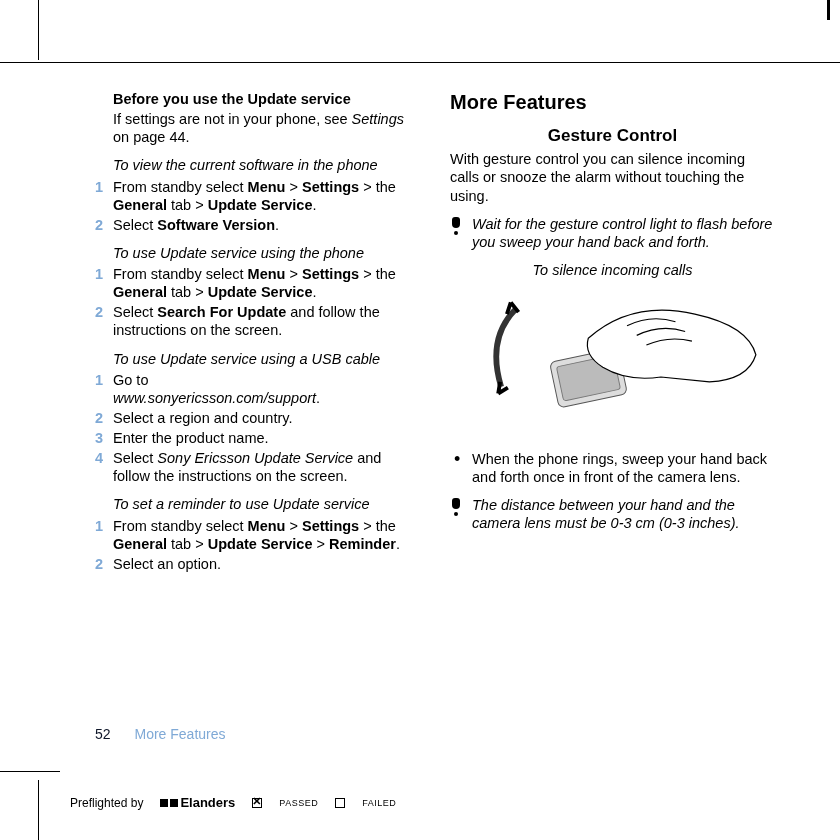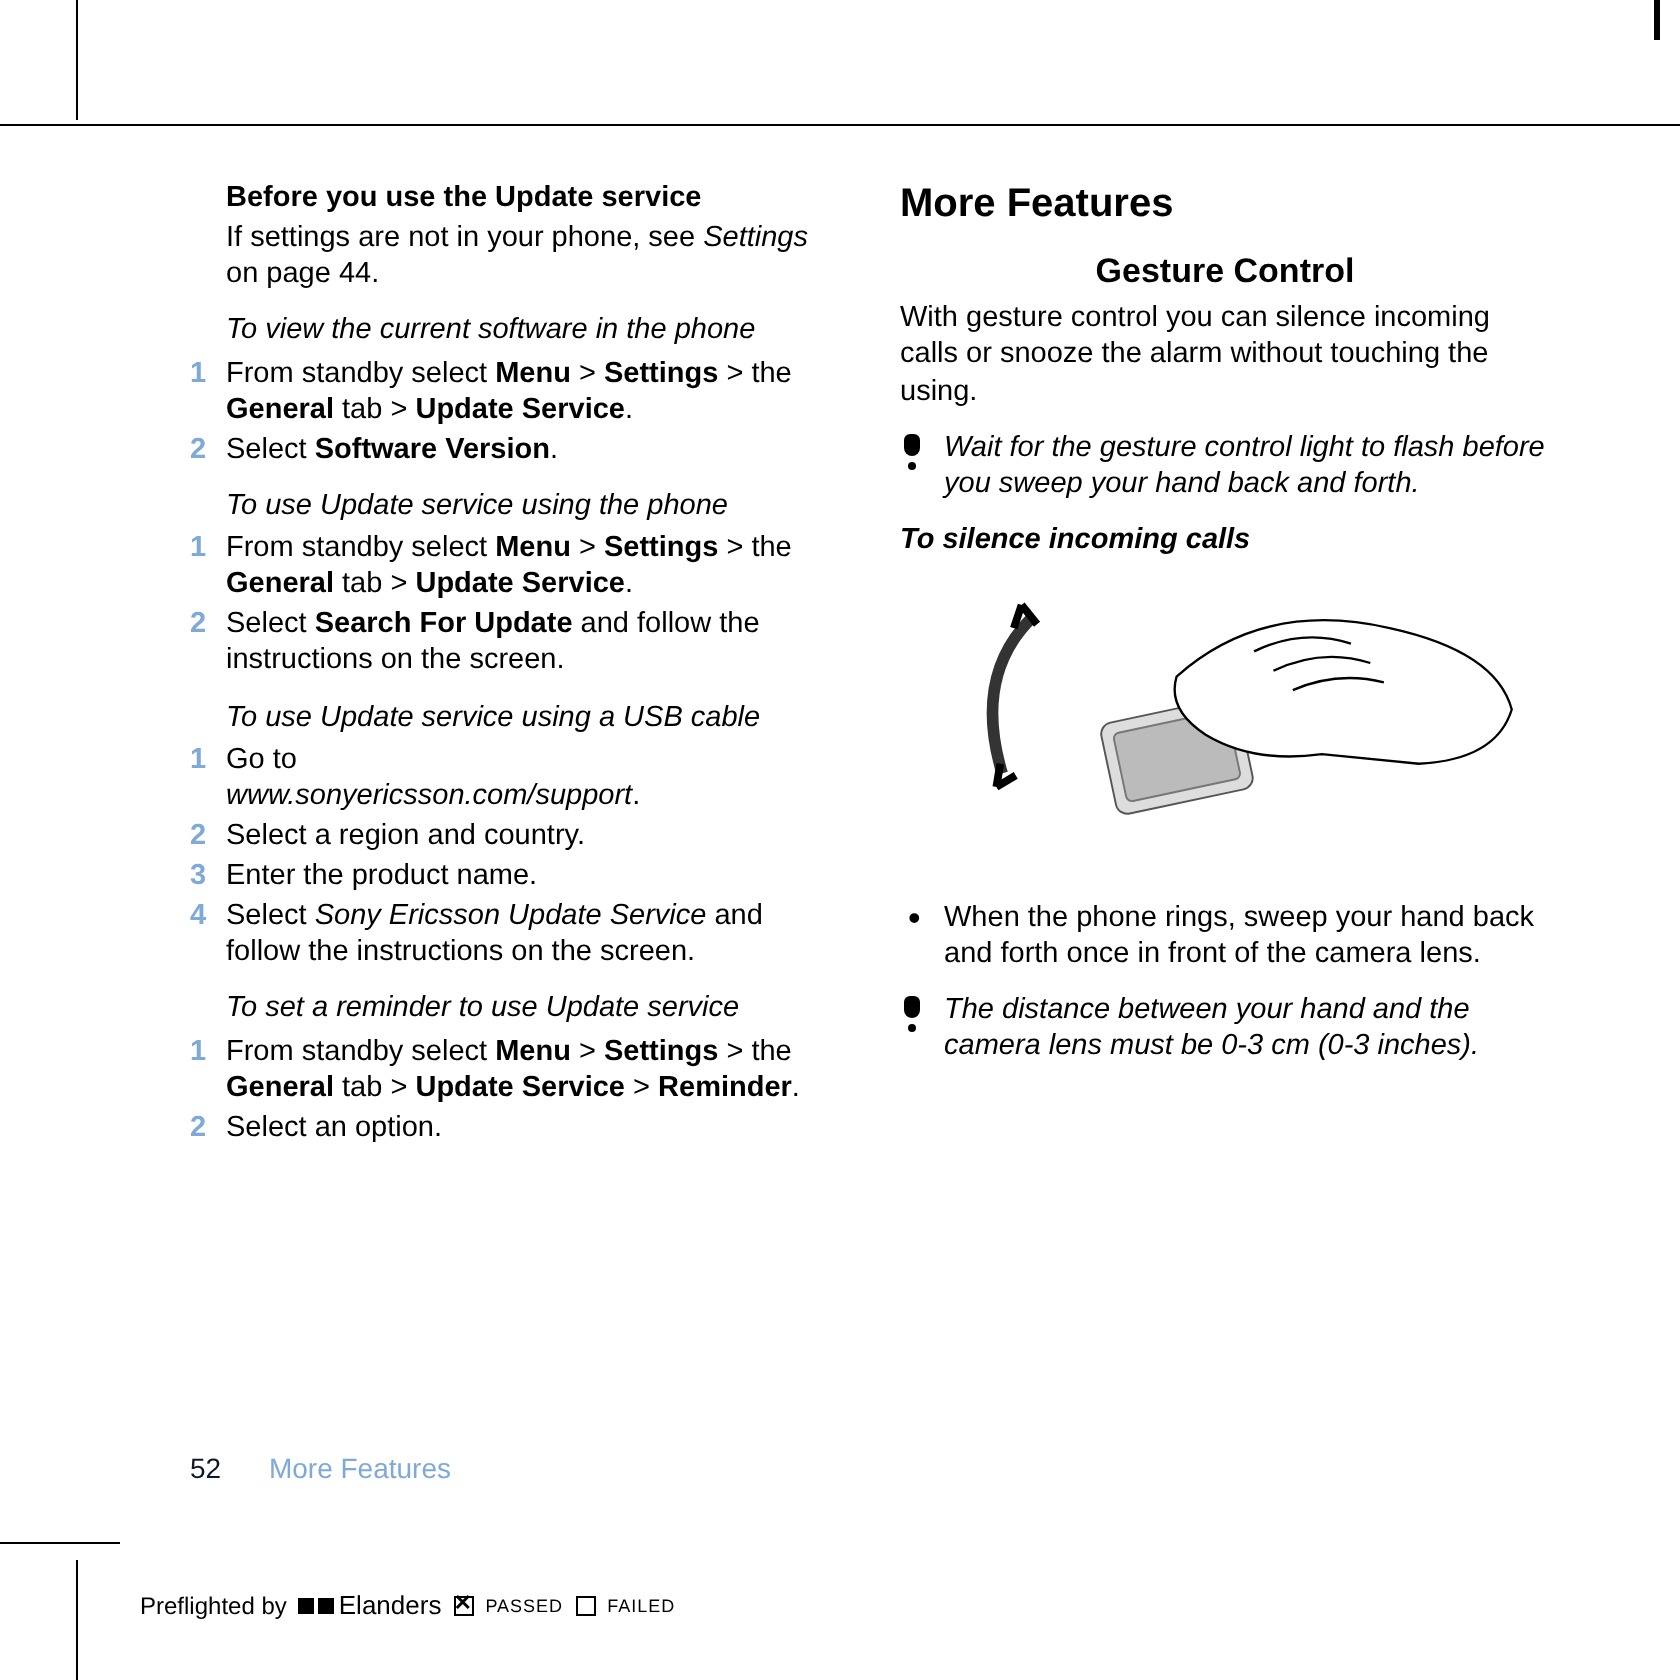--- a/index.html
+++ b/index.html
@@ -31,31 +31,31 @@
   ol.steps li { position: relative; padding-left: 18px; margin: 2px 0; }
   ol.steps li .num { position: absolute; left: 0; top: 0; color: #7fa9d6; font-weight: bold; }
   .b { font-weight: bold; }
   .i { font-style: italic; }
   h2 { font-size: 20px; font-weight: bold; margin-bottom: 10px; }
   h3 { font-size: 17px; font-weight: bold; margin-bottom: 4px; text-align: center; }
   .note { position: relative; padding-left: 22px; font-style: italic; margin: 10px 0; }
   .note .icon { position: absolute; left: 0; top: 2px; width: 12px; }
   .bicon { display:block; width:8px; height:11px; background:#000; border-radius:3px 3px 4px 4px; margin:0 auto;}
   .bdot { display:block; width:4px; height:4px; background:#000; border-radius:50%; margin:3px auto 0;}
-  .sub-i { font-weight: bold; font-style: italic; margin: 10px 0 6px 0; }
+  .sub-i { font-weight: normal; font-style: italic; margin: 10px 0 6px 0; text-align: center; }
   .illus { width: 100%; height: 155px; border: 0; display:flex; align-items:center; justify-content:center; }
   .illus svg { width: 100%; height: 100%; }
   ul.bul { list-style: none; padding: 0; margin: 10px 0; }
   ul.bul li { position: relative; padding-left: 22px; }
   ul.bul li::before { content:"•"; position:absolute; left:4px; top:0; font-size:18px; line-height:1; }
   .footer { position: absolute; left: 95px; bottom: 98px; font-size: 14px; }
   .footer .pg { font-weight: normal; color:#0f172a; margin-right: 20px; }
   .footer .sec { color: #7fa9d6; }
-  .preflight { position: absolute; left: 70px; bottom: 30px; font-size: 12px; display:flex; align-items:center; gap:6px; }
-  .pf-logo { font-weight: normal; font-size: 13px; display:flex; align-items:center; gap:2px;}
+  .preflight { position: absolute; left: 70px; bottom: 30px; font-size: 12px; display:flex; align-items:center; gap:17px; }
+  .pf-logo { font-weight: bold; font-size: 13px; display:flex; align-items:center; gap:2px;}
   .pf-sq { display:inline-block; width:8px; height:8px; background:#000; }
   .chk { display:inline-block; width:10px; height:10px; border:1.5px solid #000; position:relative; }
   .chk.x::before { content:"✕"; position:absolute; left:-1px; top:-4px; font-size:11px; font-weight:bold;}
   .pftxt { font-weight:normal; font-size:9px; letter-spacing:0.5px;}
 </style>
 </head>
 <body>
 
 <div class="crop-h"></div>
 <div class="crop-v1"></div>

